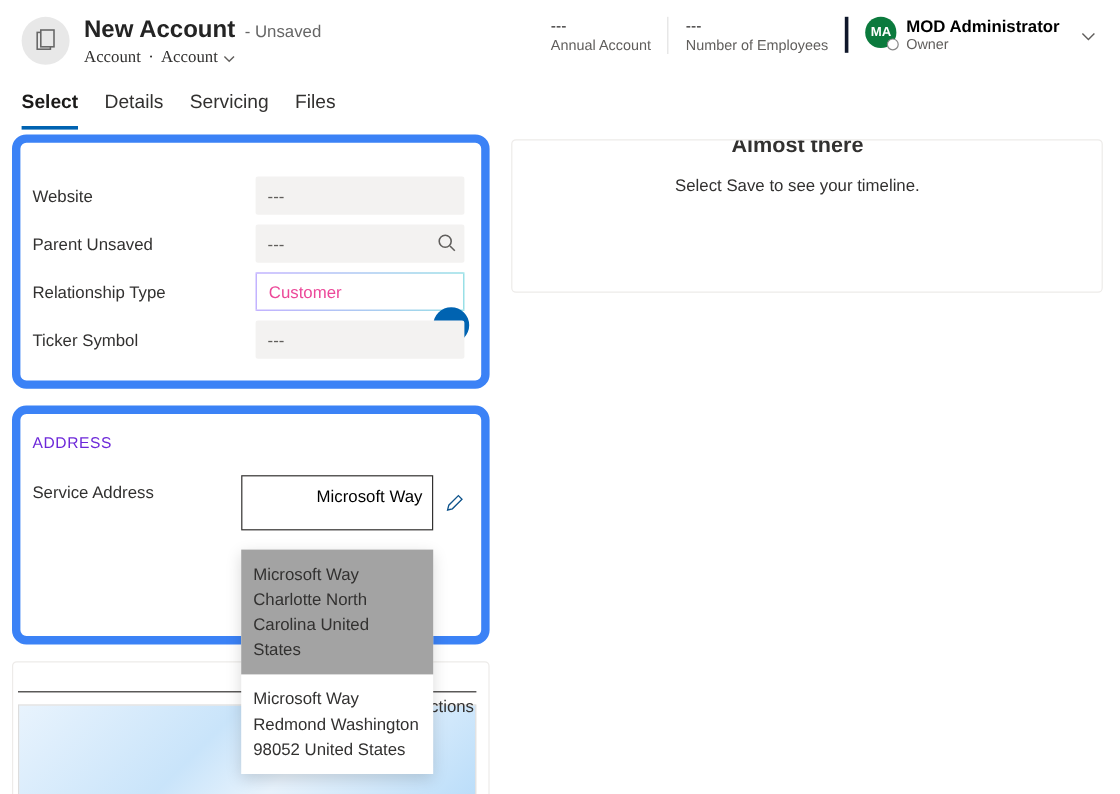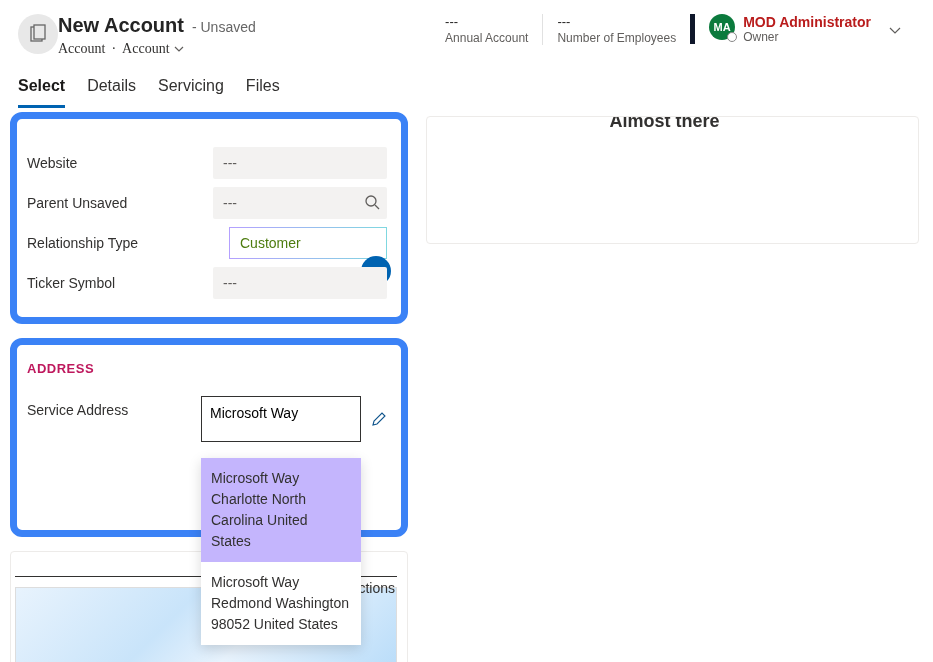--- a/index.html
+++ b/index.html
@@ -13,22 +13,22 @@
       color: #323130;
       background: #fff;
       width: 933px;
       height: 662px;
       overflow: hidden;
       position: relative;
     }
     .header {
       display: flex;
       align-items: flex-start;
-      padding: 14px 30px 8px 18px;
-      gap: 0;
+      padding: 14px 18px 8px 18px;
+      gap: 12px;
     }
     .entity-icon {
       width: 40px;
       height: 40px;
       border-radius: 50%;
       background: #e8e8e8;
       display: flex;
       align-items: center;
       justify-content: center;
       flex-shrink: 0;
@@ -90,21 +90,21 @@
     }
     .hfield-label {
       font-size: 12px;
       color: #605e5c;
     }
     .owner-field {
       display: flex;
       align-items: flex-start;
       gap: 8px;
       padding: 0 10px 0 14px;
-      border-left: 5px solid #0f172a;
+      border-left: 3px solid #0f172a;
     }
     .avatar {
       width: 26px;
       height: 26px;
       border-radius: 50%;
       background: #0b7a3d;
       color: #fff;
       font-size: 11px;
       font-weight: 600;
       display: flex;
@@ -116,21 +116,21 @@
       position: absolute;
       bottom: -2px;
       right: -2px;
       width: 10px;
       height: 10px;
       background: #fff;
       border: 1px solid #888;
       border-radius: 50%;
     }
     .owner-text .owner-name {
-      color: #b91c1c;
+      color: #000000;
       font-size: 14px;
       font-weight: 600;
     }
     .owner-text .owner-lbl {
       font-size: 12px;
       color: #605e5c;
     }
     .header-chevron {
       align-self: center;
       margin-left: 6px;
@@ -169,23 +169,23 @@
     }
     .card {
       border: 7px solid #3b82f6;
       border-radius: 12px;
       background: #fff;
       padding: 10px 14px 14px 4px;
       margin-bottom: 14px;
     }
     .section-title {
       font-size: 13px;
-      font-weight: 700;
+      font-weight: 400;
       letter-spacing: 0.5px;
-      color: #be185d;
+      color: #6d28d9;
       padding: 6px 0 16px 6px;
     }
     .field-row {
       display: flex;
       align-items: center;
       padding: 4px 0;
       gap: 8px;
     }
     .field-label {
       width: 184px;
@@ -211,22 +211,21 @@
     }
     .field-input.blank {
       color: #605e5c;
     }
     .field-input.active {
       background: #fff;
       border: 1px solid #8a8886;
       border-image: linear-gradient(90deg,#b4a0ff,#7fd8e0) 1;
       border-width: 1px;
       border-style: solid;
-      color: #4d7c0f;
-      margin-left: 16px;
+      color: #ec4899;
     }
     .search-icon-btn {
       position: absolute;
       right: 6px;
       top: 6px;
     }
     .teardrop {
       position: absolute;
       right: -4px;
       top: 29px;
@@ -237,20 +236,21 @@
       transform: rotate(-45deg);
     }
     .address-input {
       width: 160px;
       height: 46px;
       border: 1px solid #323130;
       padding: 8px 8px;
       font-size: 14px;
       font-family: inherit;
       resize: none;
+      text-align: right;
     }
     .pencil-btn {
       margin-left: 10px;
       align-self: center;
     }
     .suggest-box {
       position: absolute;
       top: 62px;
       left: 0;
       width: 160px;
@@ -258,21 +258,21 @@
       box-shadow: 0 4px 12px rgba(0,0,0,0.15);
       z-index: 10;
     }
     .suggest-item {
       padding: 10px 10px;
       font-size: 14px;
       line-height: 1.5;
       cursor: pointer;
     }
     .suggest-item.sel {
-      background: #c4b5fd;
+      background: #a3a3a3;
     }
     .right-panel {
       border: 1px solid #edebe9;
       border-radius: 4px;
       padding: 0 18px 24px 2px;
       height: 128px;
       overflow: hidden;
       text-align: center;
     }
     .rp-title {
@@ -439,15 +439,16 @@
       <div style="height:10px"></div>
       <div class="divider"></div>
       <span class="ctions">ctions</span>
       <div class="map-stub"></div>
     </div>
   </div>
 
   <div class="right-col">
     <div class="right-panel">
       <div class="rp-title">Almost there</div>
+      <div class="rp-sub">Select Save to see your timeline.</div>
     </div>
   </div>
 </div>
 
 </body></html>

